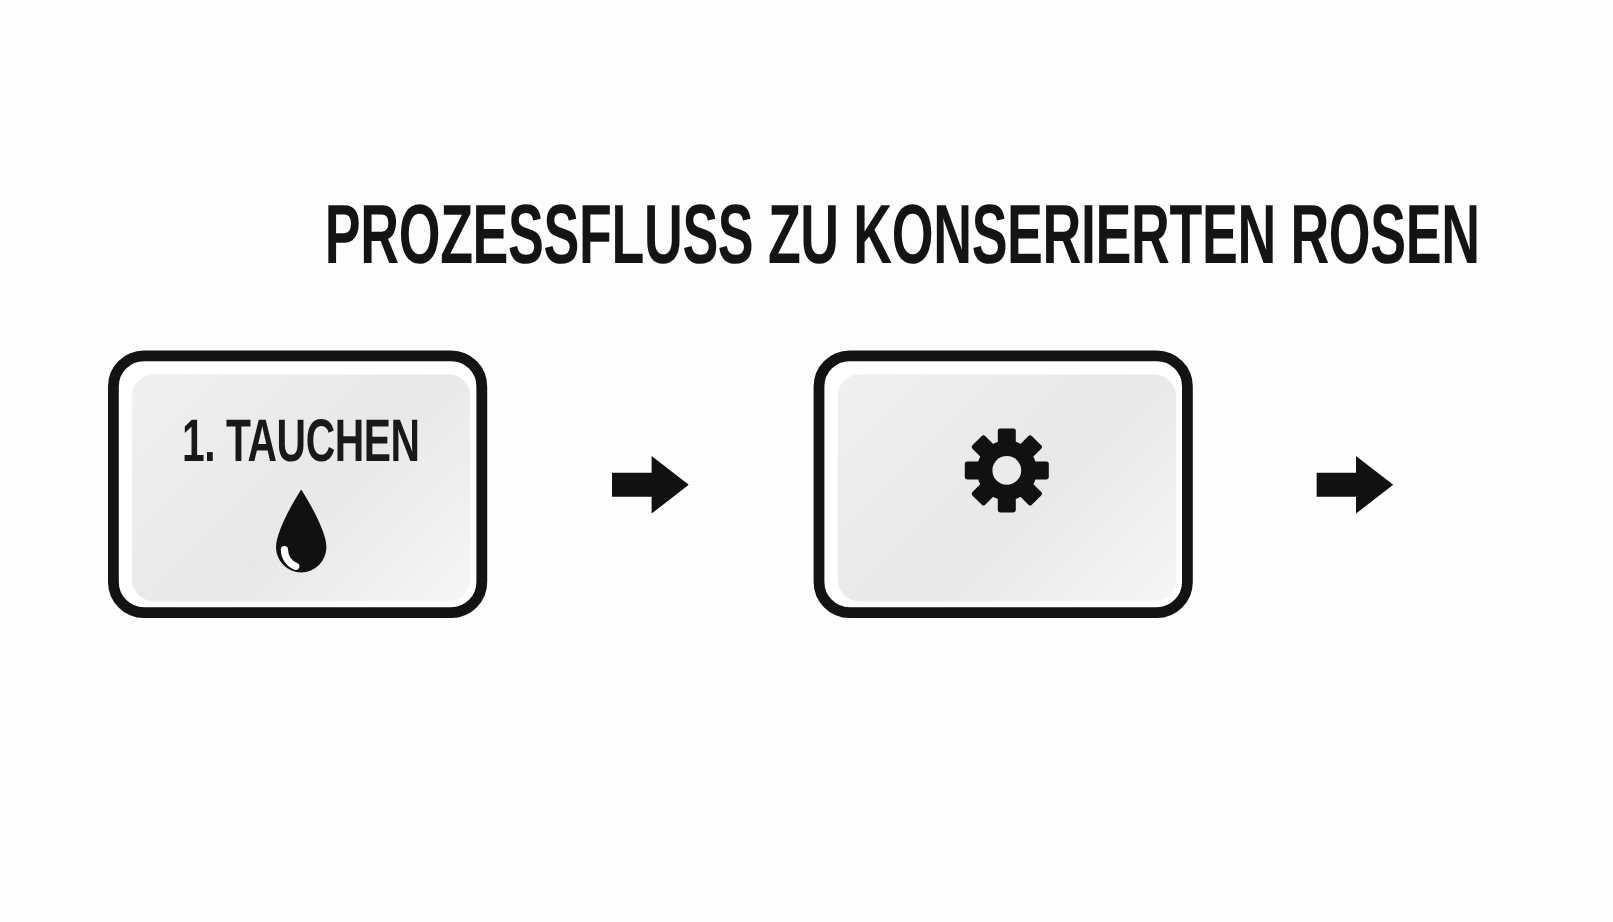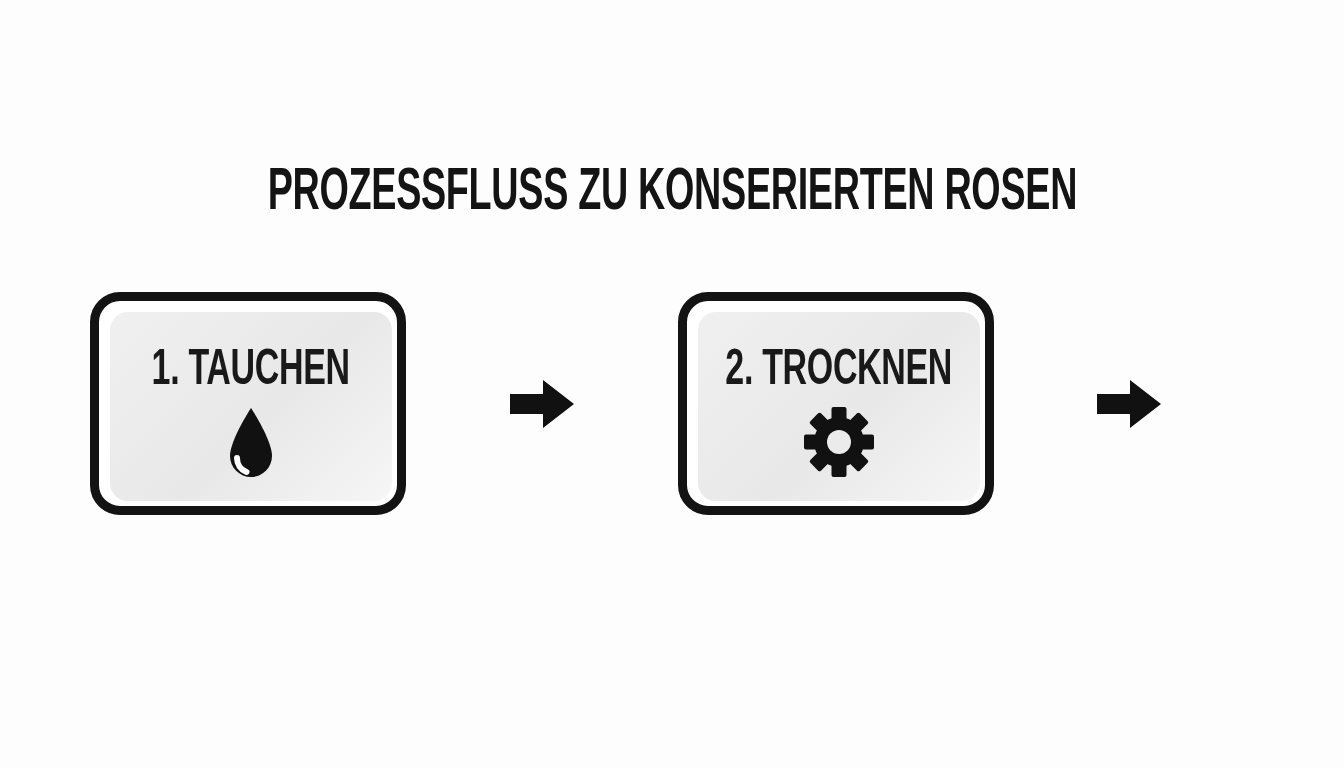--- a/index.html
+++ b/index.html
@@ -15,21 +15,21 @@
     font-family: "Liberation Sans", sans-serif;
   }
   
   .title {
     position: absolute;
     top: 160px;
     left: 0;
     width: 100%;
     margin: 0;
     text-align: center;
-    font-size: 59px;
+    font-size: 70px;
     font-weight: 700;
     line-height: 1;
     color: #141414;
   }
   .condensed {
     display: inline-block;
     transform: scaleX(0.64);
     transform-origin: center;
     white-space: nowrap;
     letter-spacing: -0.5px;
@@ -113,21 +113,20 @@
     </div>
 
     <div class="arrow-wrap">
       <svg width="64" height="54" viewBox="0 0 64 54" aria-hidden="true">
         <polygon points="0,17 33,17 33,3 64,27 33,51 33,37 0,37" fill="#111111"></polygon>
       </svg>
     </div>
 
     <div class="step-box">
       <div class="panel">
-        <div class="step-label"><span class="condensed">2. TROCKNEN</span></div>
         <div class="step-icon">
           <svg width="72" height="72" viewBox="0 0 72 72" aria-hidden="true">
             <g fill="#111111">
               <circle cx="36" cy="36" r="25"></circle>
               <rect x="28.5" y="1" width="15" height="17" rx="2"></rect>
               <rect x="28.5" y="1" width="15" height="17" rx="2" transform="rotate(45 36 36)"></rect>
               <rect x="28.5" y="1" width="15" height="17" rx="2" transform="rotate(90 36 36)"></rect>
               <rect x="28.5" y="1" width="15" height="17" rx="2" transform="rotate(135 36 36)"></rect>
               <rect x="28.5" y="1" width="15" height="17" rx="2" transform="rotate(180 36 36)"></rect>
               <rect x="28.5" y="1" width="15" height="17" rx="2" transform="rotate(225 36 36)"></rect>

